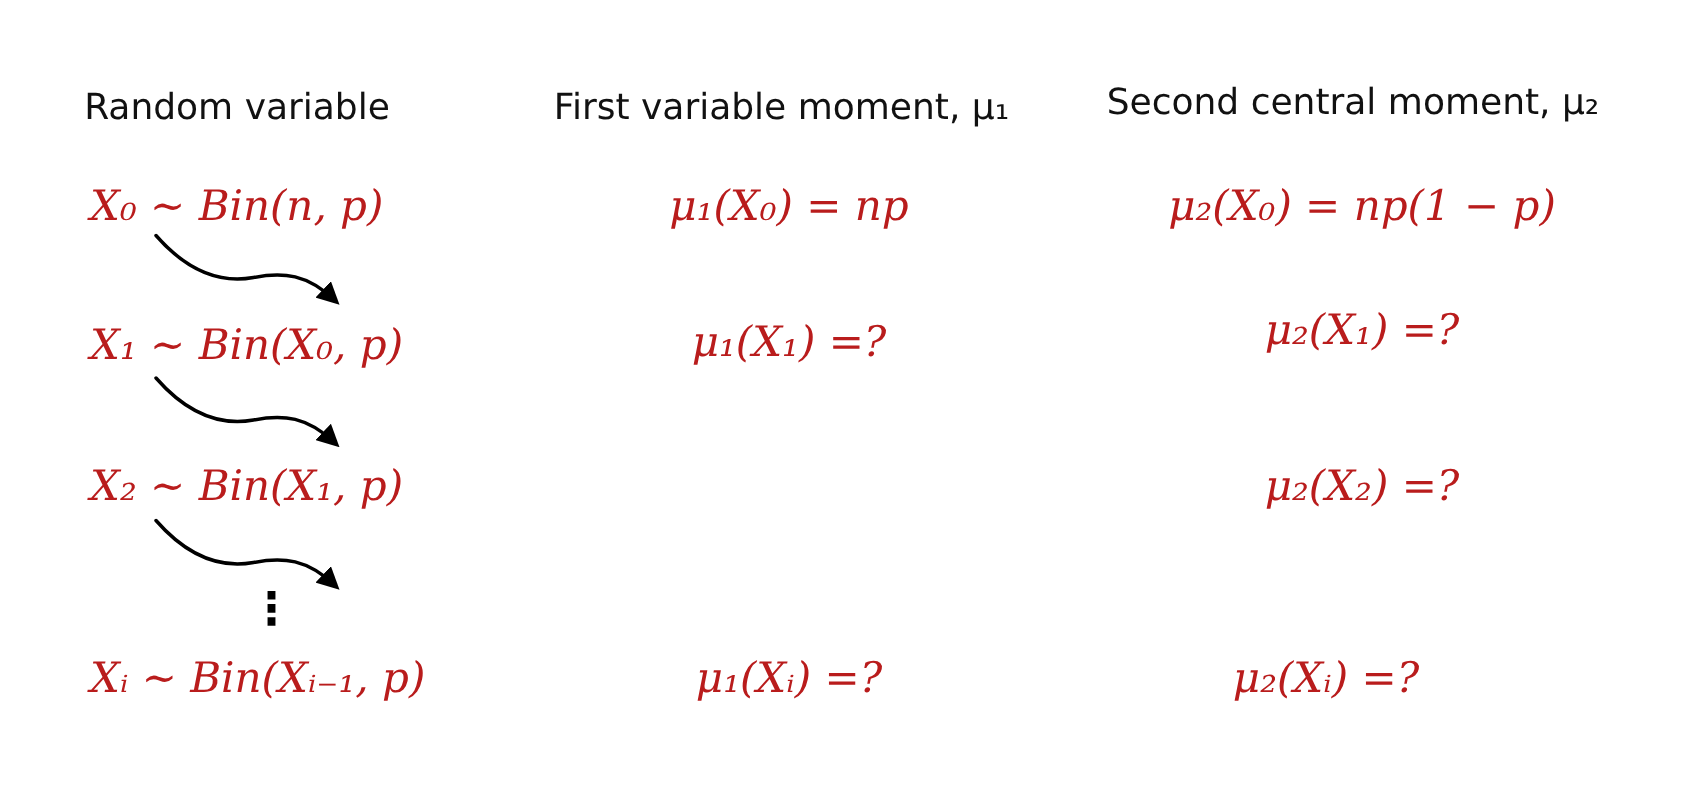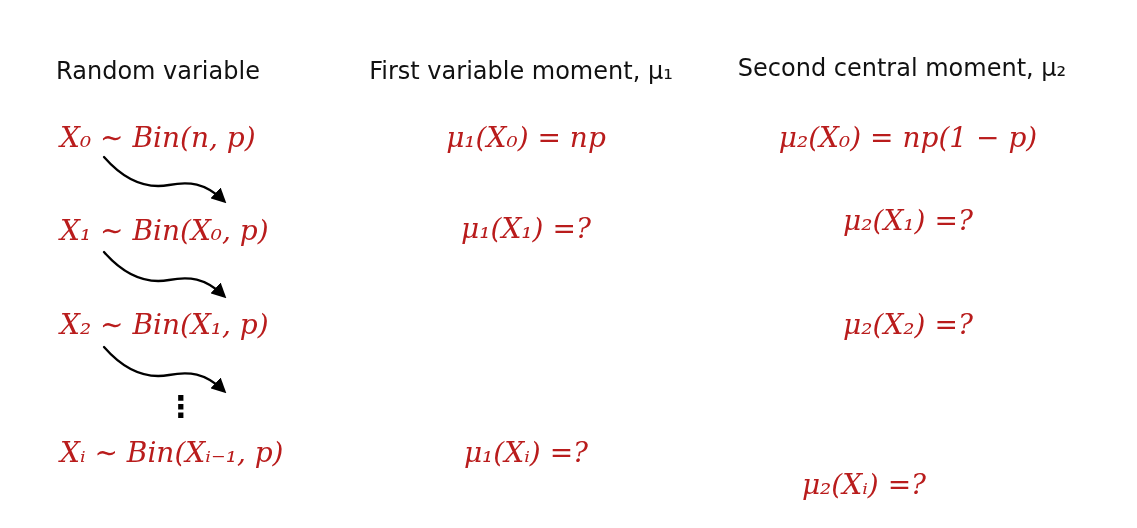--- a/index.html
+++ b/index.html
@@ -94,15 +94,15 @@
         <path d="M0,0 L6.5,3.25 L0,6.5 Z" fill="#000000"></path>
       </marker>
     </defs>
     <path d="M 7,5 C 28,29 50,37 72,33 C 92,29 108,31 126,48" fill="none" stroke="#000000" stroke-width="2.3" stroke-linecap="round" marker-end="url(#ah3)"></path>
   </svg>
 
   <div class="vdots" style="left:181px; top:407px;">⋮</div>
 
   <div class="math cell-left" style="left:60px; top:452px;">Xᵢ ∼ Bin(Xᵢ₋₁, p)</div>
   <div class="math cell-center" style="left:526px; top:452px;">μ₁(Xᵢ) =?</div>
-  <div class="math cell-center" style="left:864px; top:452px;margin-top:32px;">μ₂(Xᵢ) =?</div>
+  <div class="math cell-center" style="left:884px; top:452px;">μ₂(Xᵢ) =?</div>
 
 </div>
 
 </body></html>

